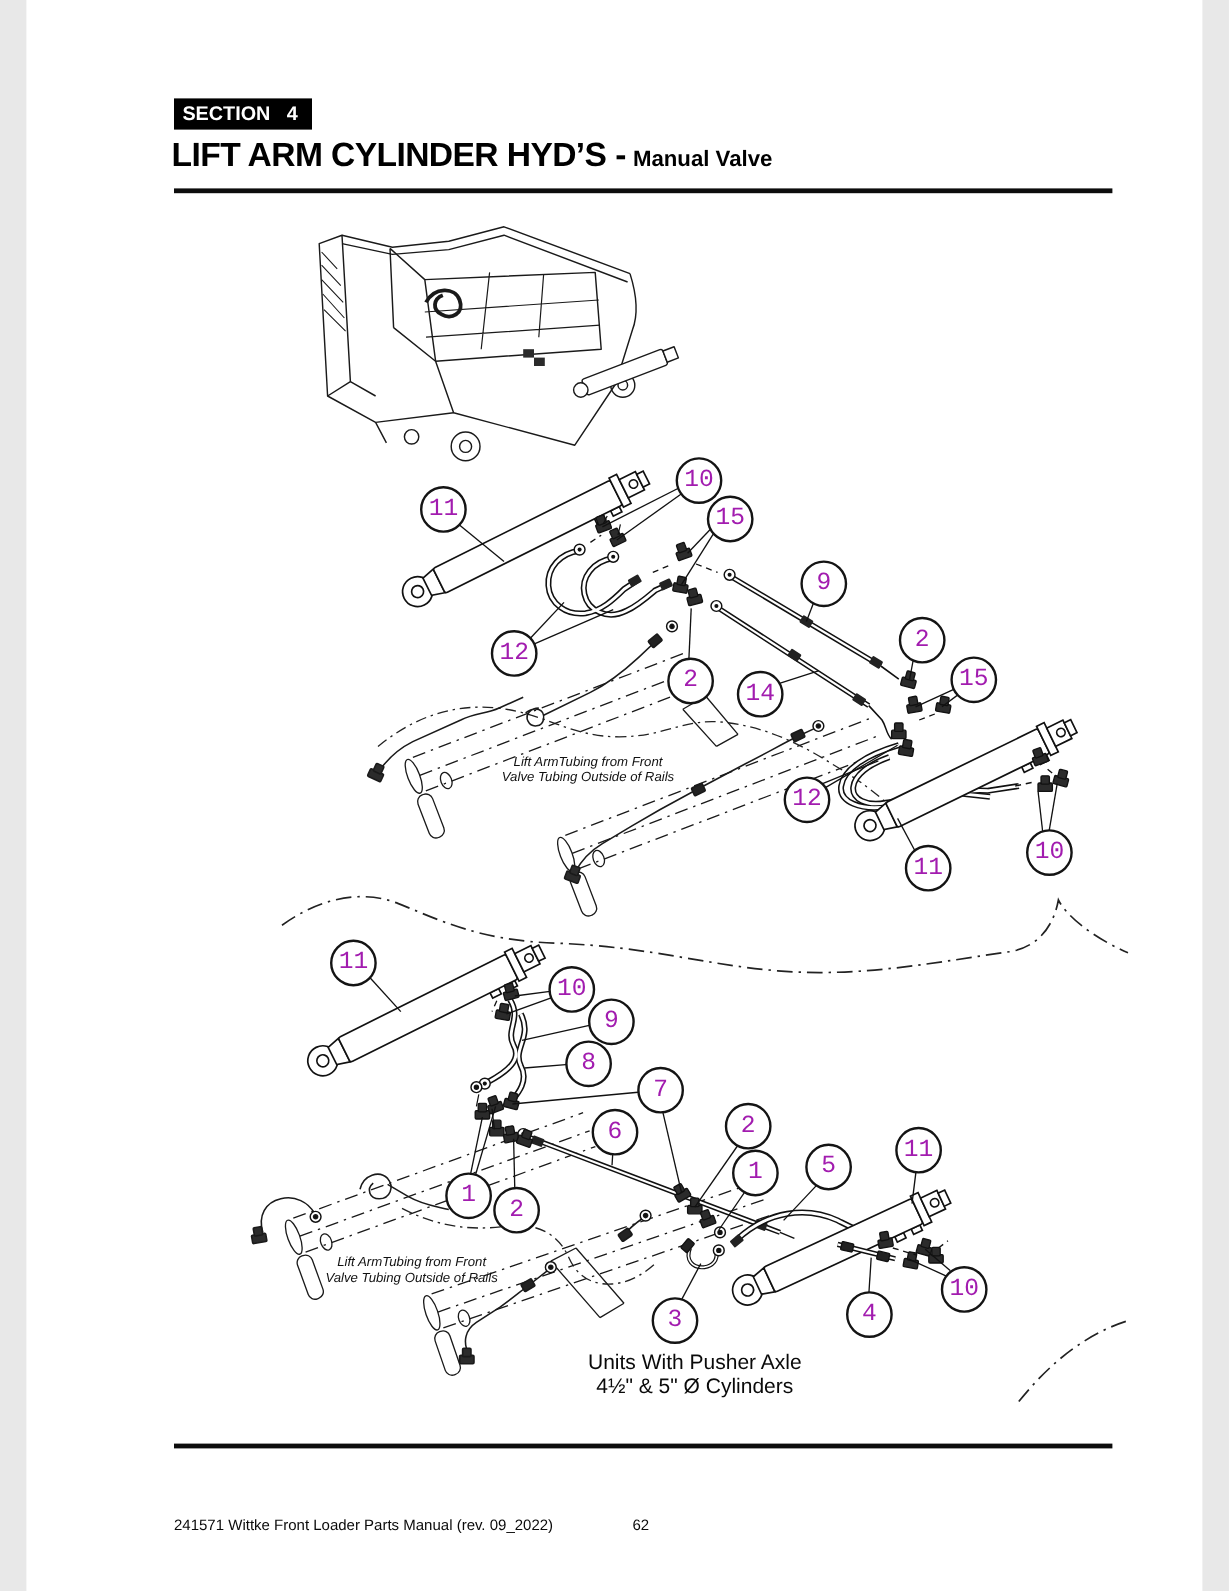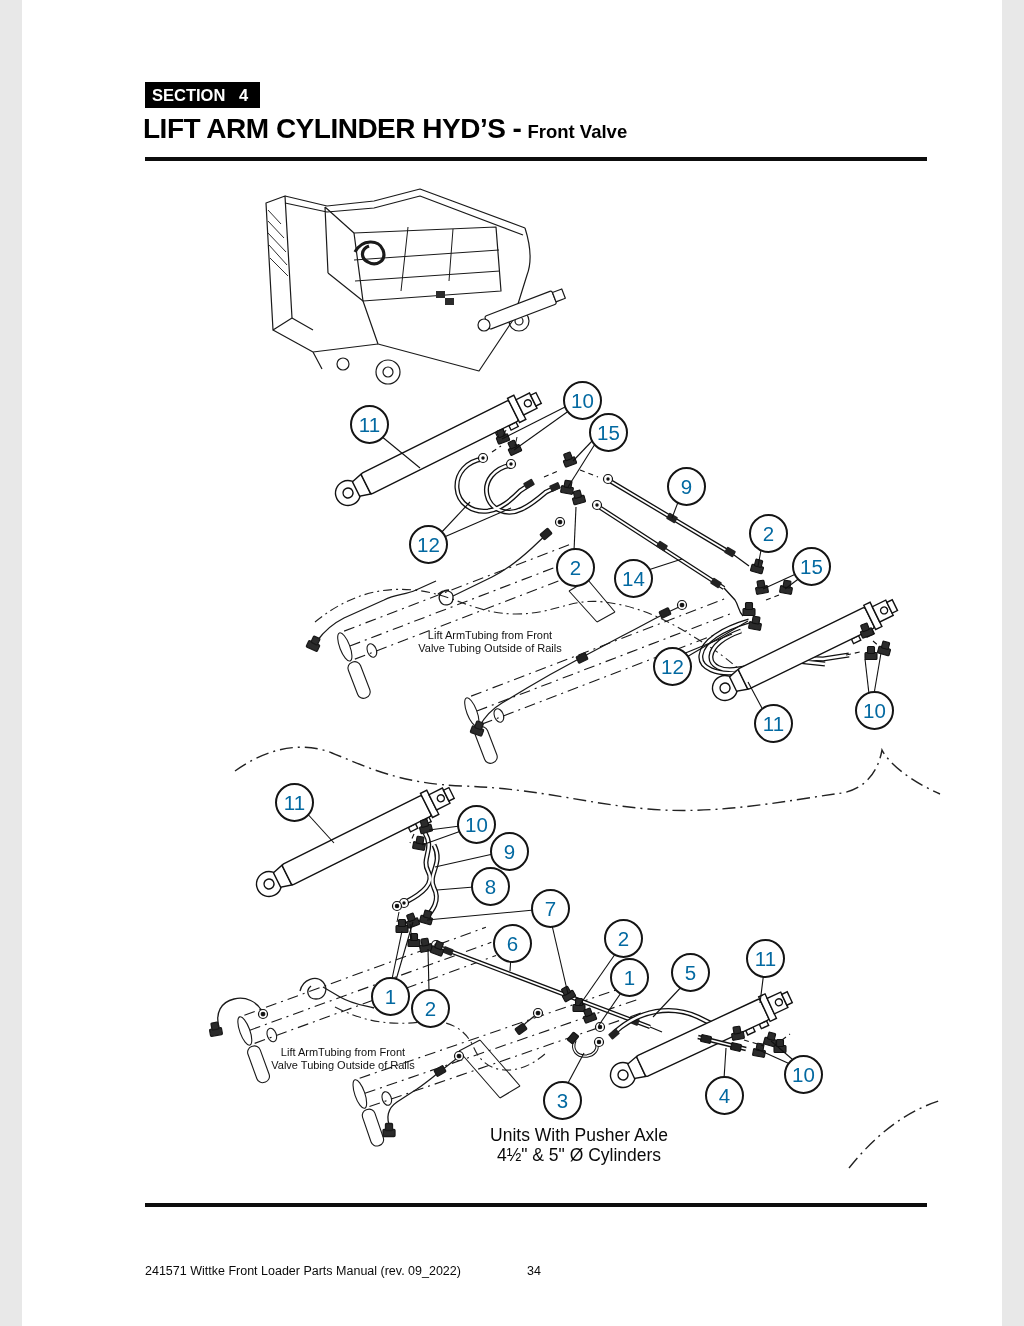--- a/index.html
+++ b/index.html
@@ -13,38 +13,38 @@
   .title-main{font-weight:bold;font-size:28px;letter-spacing:-0.5px;}
   .title-sub{font-weight:bold;font-size:18.5px;margin-left:6px;}
   .rule{position:absolute;left:123px;width:782px;height:4px;background:#0d0d0d;z-index:2;}
   .rule-top{top:157px;}
   .rule-bottom{top:1203px;}
   .caption{position:absolute;transform:translateX(-50%);text-align:center;
         font-size:17.5px;line-height:19.5px;color:#0a0a0a;z-index:2;white-space:nowrap;}
   .cap1{left:626px;top:743px;}
   .cap2{left:557px;top:1126px;}
   .note{position:absolute;transform:translateX(-50%);text-align:center;
-        font-size:11px;line-height:13px;color:#111;z-index:2;white-space:nowrap;}
+        font-size:11px;line-height:13px;color:#111;z-index:2;white-space:nowrap;font-style:italic;}
   .note1{left:468px;top:629px;}
   .note2{left:321px;top:1046px;}
   .callout-layer{position:absolute;left:0;top:0;width:100%;height:100%;z-index:3;}
   .callout{position:absolute;width:35px;height:35px;margin:-17px 0 0 -17px;
         border:2px solid #141414;border-radius:50%;background:#fff;display:flex;
-        align-items:center;justify-content:center;font-size:20.5px;color:#0369a1;}
+        align-items:center;justify-content:center;font-size:20.5px;color:#a21caf;font-family:Liberation Mono, monospace;}
   .footer{position:absolute;left:123px;top:1264px;font-size:12.5px;color:#0a0a0a;z-index:2;white-space:nowrap;}
   .pagenum{position:absolute;left:505px;top:1264px;font-size:12.5px;color:#0a0a0a;z-index:2;}
 </style>
 </head>
 <body>
 
 <div class="page">
 
   <div class="section-badge">SECTION 4</div>
   <div class="title-row">
-    <span class="title-main">LIFT ARM CYLINDER HYD’S -</span><span class="title-sub">Front Valve</span>
+    <span class="title-main">LIFT ARM CYLINDER HYD’S -</span><span class="title-sub">Manual Valve</span>
   </div>
   <div class="rule rule-top"></div>
 
   <svg class="art" width="1024" height="1326" viewBox="0 0 1024 1326">
     <defs>
       <g id="ball">
           <circle r="4.5" fill="#fff" stroke="#111" stroke-width="1.2"></circle>
           <circle r="1.7" fill="#111"></circle>
         </g>
       <g id="nut">
@@ -366,15 +366,15 @@
       <div class="callout" style="left: 406px; top: 1006px;">2</div>
       <div class="callout" style="left: 666px; top: 970px;">5</div>
       <div class="callout" style="left: 741px; top: 956px;">11</div>
       <div class="callout" style="left: 538px; top: 1098px;">3</div>
       <div class="callout" style="left: 700px; top: 1093px;">4</div>
       <div class="callout" style="left: 779px; top: 1072px;">10</div>
     </div>
 
   <div class="rule rule-bottom"></div>
   <div class="footer">241571 Wittke Front Loader Parts Manual (rev. 09_2022)</div>
-  <div class="pagenum">34</div>
+  <div class="pagenum">62</div>
 
 </div>
 
 </body></html>

